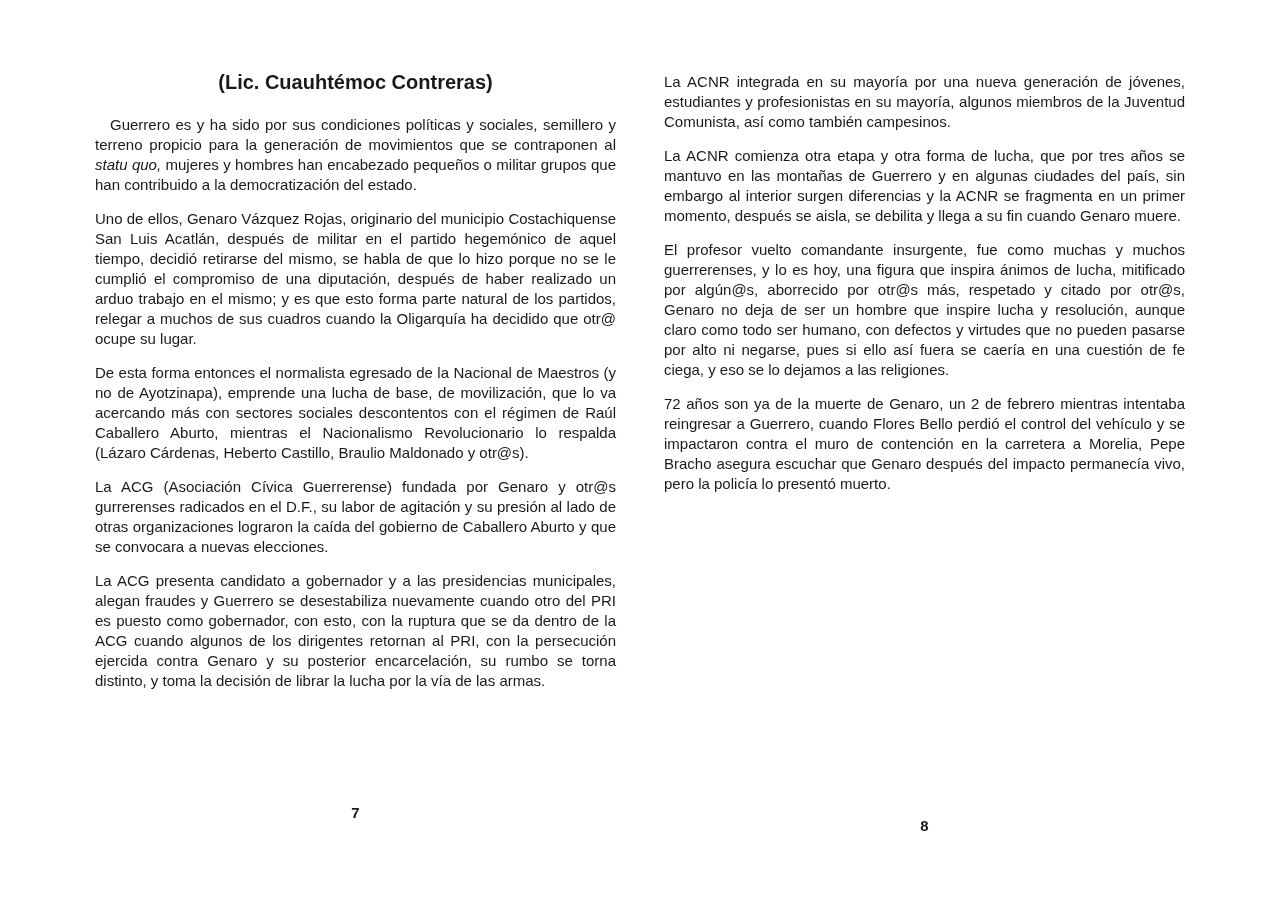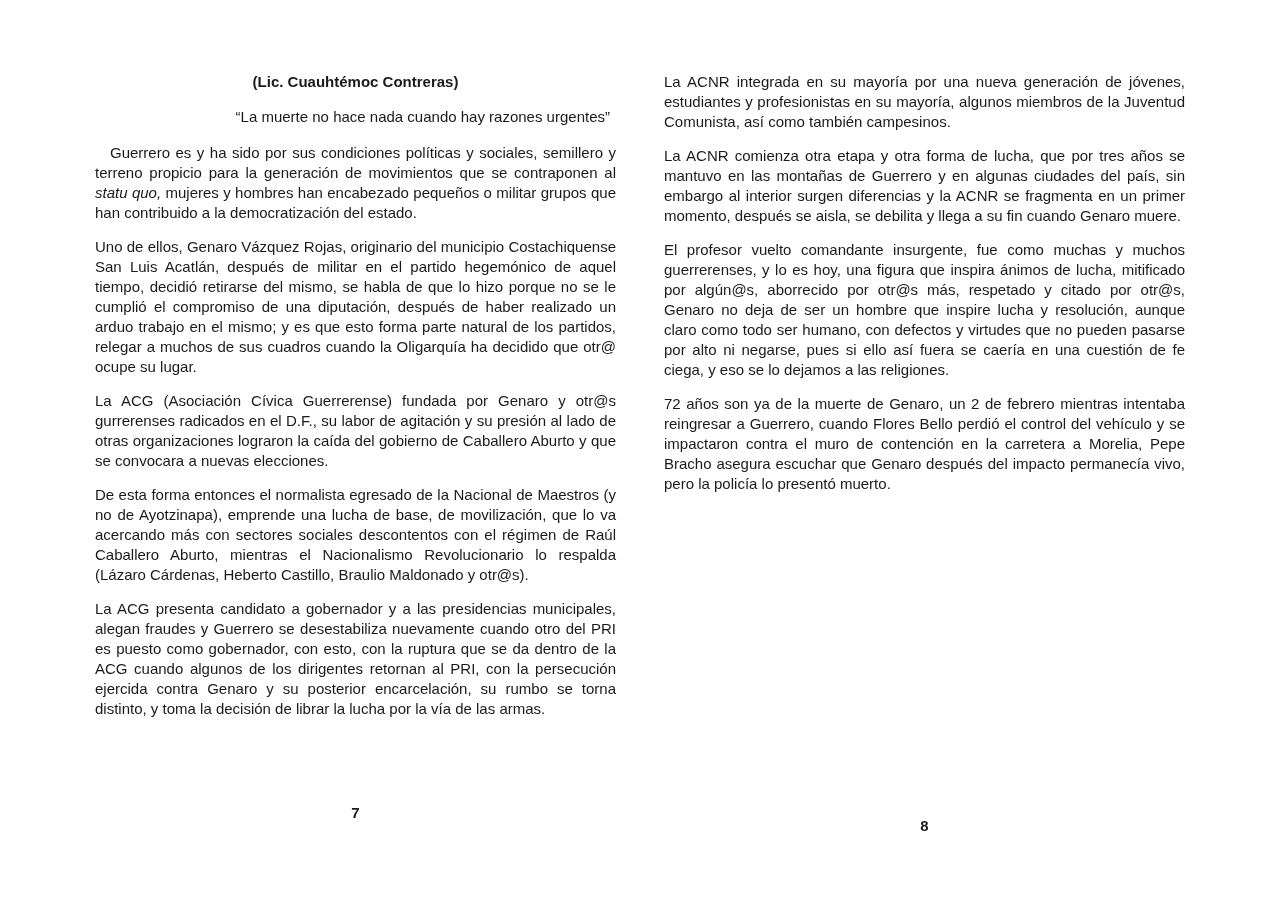--- a/index.html
+++ b/index.html
@@ -24,24 +24,24 @@
   .col-left  { left: 95px;  top: 72px; }
   .col-right { left: 664px; top: 72px; }
   .doc-title {
     font-size: 15px;
     font-weight: bold;
     text-align: center;
     margin-bottom: 14px;
     line-height: 20px;
   }
   .doc-byline {
-    font-size: 15px;
+    font-size: 20px;
     font-weight: bold;
     text-align: center;
-    margin-bottom: 15px;
+    margin-bottom: 23px;
     line-height: 20px;
   }
   .epigraph {
     text-align: right;
     margin-bottom: 16px;
     padding-right: 6px;
   }
   p.para { margin-bottom: 14px; }
   p.indent-first { text-indent: 15px; }
   .italic-phrase { font-style: italic; }
@@ -57,29 +57,28 @@
 </style>
 </head>
 <body>
 
 <div class="spread">
 
   <div class="column col-left">
 
     <h2 class="doc-byline">(Lic. Cuauhtémoc Contreras)</h2>
 
-    <p class="epigraph">“La muerte no hace nada cuando hay razones urgentes”</p>
 
     <p class="para indent-first"><span>Guerrero es y ha sido por sus condiciones políticas y sociales, semillero y terreno propicio para la generación de movimientos que se contraponen al </span><span class="italic-phrase">statu quo,</span><span> mujeres y hombres han encabezado pequeños o militar grupos que han contribuido a la democratización del estado.</span></p>
 
     <p class="para">Uno de ellos, Genaro Vázquez Rojas, originario del municipio Costachiquense San Luis Acatlán, después de militar en el partido hegemónico de aquel tiempo, decidió retirarse del mismo, se habla de que lo hizo porque no se le cumplió el compromiso de una diputación, después de haber realizado un arduo trabajo en el mismo; y es que esto forma parte natural de los partidos, relegar a muchos de sus cuadros cuando la Oligarquía ha decidido que otr@ ocupe su lugar.</p>
 
+    <p class="para">De esta forma entonces el normalista egresado de la Nacional de Maestros (y no de Ayotzinapa), emprende una lucha de base, de movilización, que lo va acercando más con sectores sociales descontentos con el régimen de Raúl Caballero Aburto, mientras el Nacionalismo Revolucionario lo respalda (Lázaro Cárdenas, Heberto Castillo, Braulio Maldonado y otr@s).</p>
+
     <p class="para">La ACG (Asociación Cívica Guerrerense) fundada por Genaro y otr@s gurrerenses radicados en el D.F., su labor de agitación y su presión al lado de otras organizaciones lograron la caída del gobierno de Caballero Aburto y que se convocara a nuevas elecciones.</p>
-
-    <p class="para">De esta forma entonces el normalista egresado de la Nacional de Maestros (y no de Ayotzinapa), emprende una lucha de base, de movilización, que lo va acercando más con sectores sociales descontentos con el régimen de Raúl Caballero Aburto, mientras el Nacionalismo Revolucionario lo respalda (Lázaro Cárdenas, Heberto Castillo, Braulio Maldonado y otr@s).</p>
 
     <p class="para">La ACG presenta candidato a gobernador y a las presidencias municipales, alegan fraudes y Guerrero se desestabiliza nuevamente cuando otro del PRI es puesto como gobernador, con esto, con la ruptura que se da dentro de la ACG cuando algunos de los dirigentes retornan al PRI, con la persecución ejercida contra Genaro y su posterior encarcelación, su rumbo se torna distinto, y toma la decisión de librar la lucha por la vía de las armas.</p>
   </div>
 
   <div class="page-number pn-left">7</div>
 
   <div class="column col-right">
     <p class="para">La ACNR integrada en su mayoría por una nueva generación de jóvenes, estudiantes y profesionistas en su mayoría, algunos miembros de la Juventud Comunista, así como también campesinos.</p>
 
     <p class="para">La ACNR comienza otra etapa y otra forma de lucha, que por tres años se mantuvo en las montañas de Guerrero y en algunas ciudades del país, sin embargo al interior surgen diferencias y la ACNR se fragmenta en un primer momento, después se aisla, se debilita y llega a su fin cuando Genaro muere.</p>

